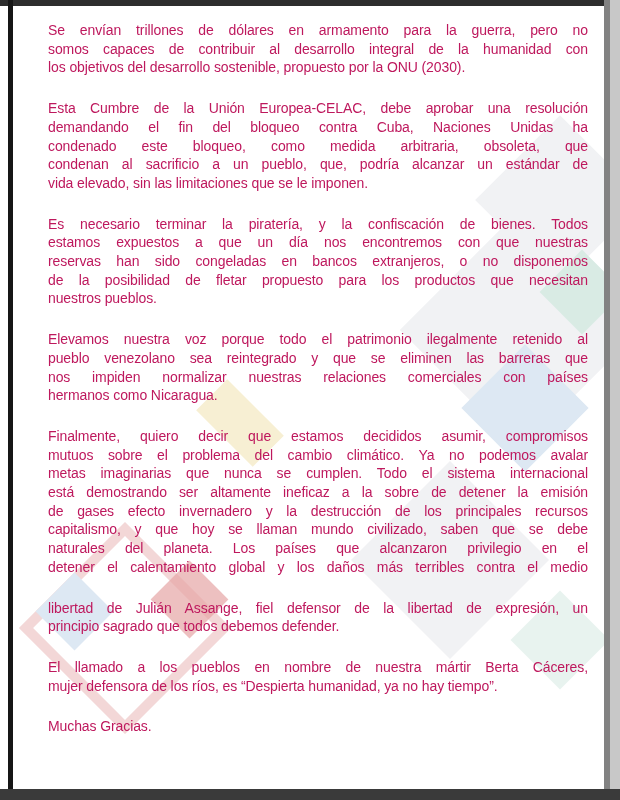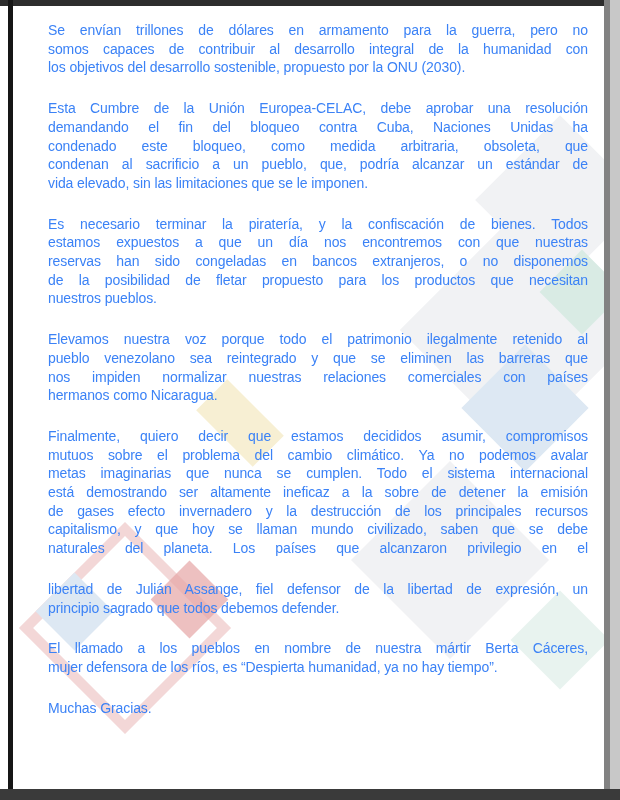--- a/index.html
+++ b/index.html
@@ -62,21 +62,21 @@
     <div class="wm d3" style="background: rgb(241, 242, 244);"></div>
     <div class="wm d4" style="background: rgb(247, 239, 211);"></div>
     <div class="wm d5" style="background: rgb(221, 232, 243);"></div>
     <div class="wm d6" style="background: rgb(217, 235, 228);"></div>
     <div class="wm d7" style="border-color: rgb(243, 215, 215);"></div>
     <div class="wm d8" style="background: rgb(230, 165, 165);"></div>
     <div class="wm d9" style="background: rgb(221, 232, 243);"></div>
     <div class="wm d10" style="background: rgb(217, 235, 228);"></div>
   </div>
 
-  <div class="content" id="doc-body" style="color: #3b82f6;">
+  <div class="content" id="doc-body" style="color: #be185d;">
       <div class="para">
         <div class="line">Se envían trillones de dólares en armamento para la guerra, pero no</div>
         <div class="line">somos capaces de contribuir al desarrollo integral de la humanidad con</div>
         <div class="line last">los objetivos del desarrollo sostenible, propuesto por la ONU (2030).</div>
       </div>
       <div class="para">
         <div class="line">Esta Cumbre de la Unión Europea-CELAC, debe aprobar una resolución</div>
         <div class="line">demandando el fin del bloqueo contra Cuba, Naciones Unidas ha</div>
         <div class="line">condenado este bloqueo, como medida arbitraria, obsoleta, que</div>
         <div class="line">condenan al sacrificio a un pueblo, que, podría alcanzar un estándar de</div>
@@ -96,20 +96,21 @@
         <div class="line last">hermanos como Nicaragua.</div>
       </div>
       <div class="para">
         <div class="line">Finalmente, quiero decir que estamos decididos asumir, compromisos</div>
         <div class="line">mutuos sobre el problema del cambio climático. Ya no podemos avalar</div>
         <div class="line">metas imaginarias que nunca se cumplen. Todo el sistema internacional</div>
         <div class="line">está demostrando ser altamente ineficaz a la sobre de detener la emisión</div>
         <div class="line">de gases efecto invernadero y la destrucción de los principales recursos</div>
         <div class="line">capitalismo, y que hoy se llaman mundo civilizado, saben que se debe</div>
         <div class="line">naturales del planeta. Los países que alcanzaron privilegio en el</div>
+        <div class="line">detener el calentamiento global y los daños más terribles contra el medio</div>
       </div>
       <div class="para">
         <div class="line">libertad de Julián Assange, fiel defensor de la libertad de expresión, un</div>
         <div class="line last">principio sagrado que todos debemos defender.</div>
       </div>
       <div class="para">
         <div class="line">El llamado a los pueblos en nombre de nuestra mártir Berta Cáceres,</div>
         <div class="line last">mujer defensora de los ríos, es “Despierta humanidad, ya no hay tiempo”.</div>
       </div>
       <div class="para">

